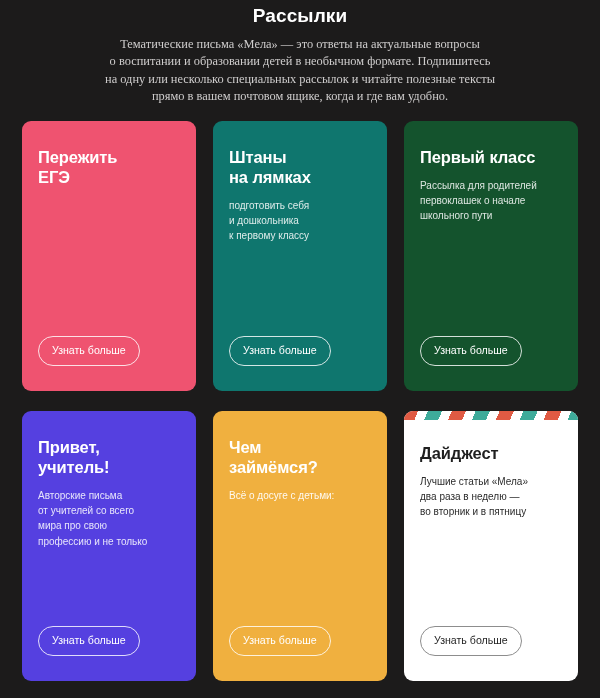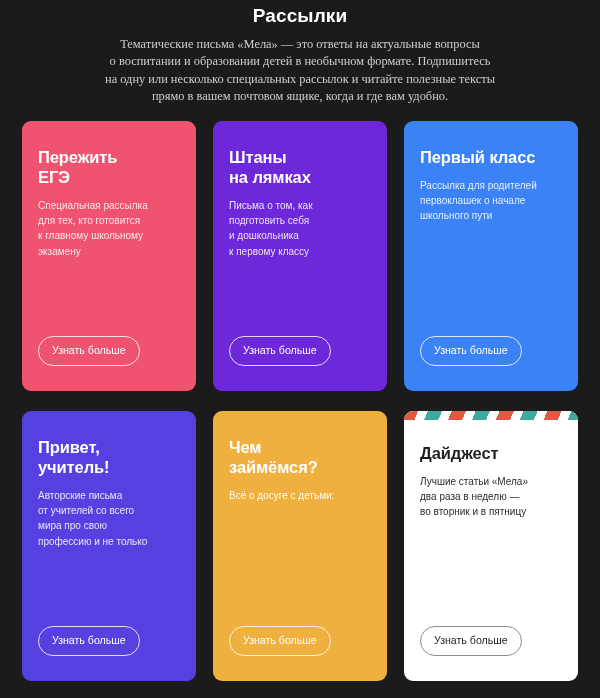--- a/index.html
+++ b/index.html
@@ -104,22 +104,22 @@
     line-height:11px;
     color:#ffffff;
     background:transparent;
     white-space:nowrap;
     cursor:pointer;
     text-align:center;
   }
 
   
   .card--pink   { background:#ef5370; }
-  .card--purple { background:#6d28d9; }
-  .card--teal   { background:#3b82f6; }
+  .card--purple { background:#0f766e; }
+  .card--teal   { background:#14532d; }
   .card--blue   { background:#5540e0; }
   .card--orange { background:#f0b03f; }
 
   .card--orange .card-title,
   .card--orange .card-desc { color:#ffffff; }
   .card--orange .card-desc { color:rgba(255,255,255,0.92); }
 
   
   .card--white {
     background:#ffffff;
@@ -161,37 +161,30 @@
     </p>
   </div>
 
   <div class="cards-grid">
 
     <div class="card card--pink">
       <div class="card-title">
         <span class="ln">Пережить</span>
         <span class="ln">ЕГЭ</span>
       </div>
-      <div class="card-desc">
-        <span class="ln">Специальная рассылка</span>
-        <span class="ln">для тех, кто готовится</span>
-        <span class="ln">к главному школьному</span>
-        <span class="ln">экзамену</span>
-      </div>
       <div class="card-spacer"></div>
       <button class="card-btn">Узнать больше</button>
     </div>
 
     <div class="card card--purple">
       <div class="card-title">
         <span class="ln">Штаны</span>
         <span class="ln">на лямках</span>
       </div>
       <div class="card-desc">
-        <span class="ln">Письма о том, как</span>
         <span class="ln">подготовить себя</span>
         <span class="ln">и дошкольника</span>
         <span class="ln">к первому классу</span>
       </div>
       <div class="card-spacer"></div>
       <button class="card-btn">Узнать больше</button>
     </div>
 
     <div class="card card--teal">
       <div class="card-title">

